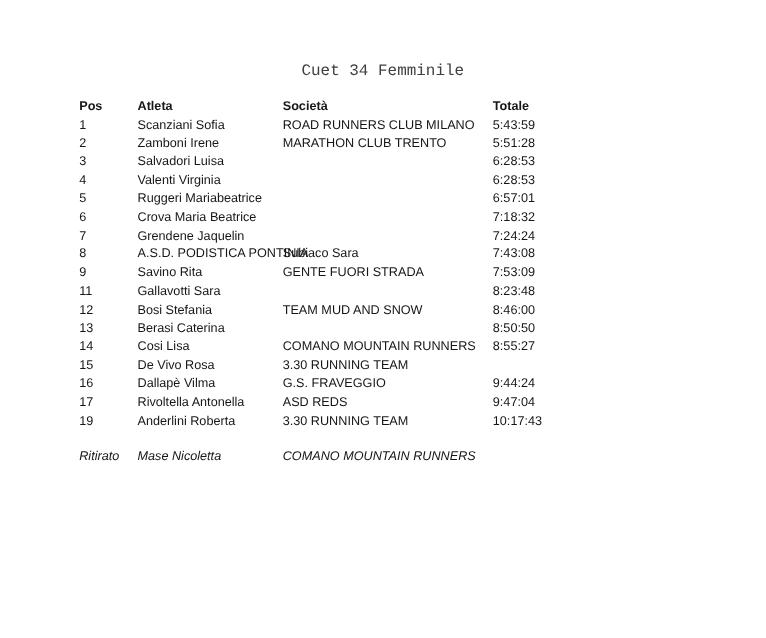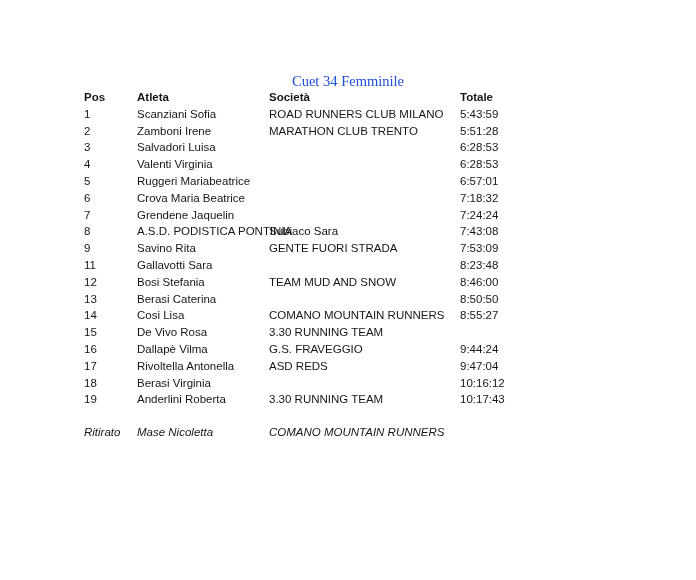--- a/index.html
+++ b/index.html
@@ -10,37 +10,36 @@
   body {
     width: 696px;
     height: 580px;
     position: relative;
     overflow: hidden;
     font-family: "Liberation Sans", sans-serif;
     color: #161616;
   }
   .page-title {
     position: absolute;
-    top: 72px;
+    top: 56px;
     left: 0;
     width: 100%;
     text-align: center;
-    font-family: Liberation Serif, serif;
+    font-family: Liberation Mono, monospace;
     font-size: 14.5px;
     line-height: 18px;
-    color: #1d4ed8;
+    color: #404040;
     font-weight: 400;
   }
   .results-table {
     position: absolute;
     top: 89px;
     left: 72px;
     width: 560px;
     font-size: 11.5px;
-    margin-left: 12px;
   }
   .trow {
     display: grid;
     grid-template-columns: 53px 132px 191px 1fr;
     line-height: 16.8px;
     height: 16.8px;
     white-space: nowrap;
   }
   .trow span {
     display: block;
@@ -158,26 +157,20 @@
     <span>G.S. FRAVEGGIO</span>
     <span>9:44:24</span>
   </div>
       <div class="trow">
     <span>17</span>
     <span>Rivoltella Antonella</span>
     <span>ASD REDS</span>
     <span>9:47:04</span>
   </div>
       <div class="trow">
-    <span>18</span>
-    <span>Berasi Virginia</span>
-    <span></span>
-    <span>10:16:12</span>
-  </div>
-      <div class="trow">
     <span>19</span>
     <span>Anderlini Roberta</span>
     <span>3.30 RUNNING TEAM</span>
     <span>10:17:43</span>
   </div>
     </div>
 
   <div class="trow retired-row">
     <span>Ritirato</span>
     <span>Mase Nicoletta</span>

